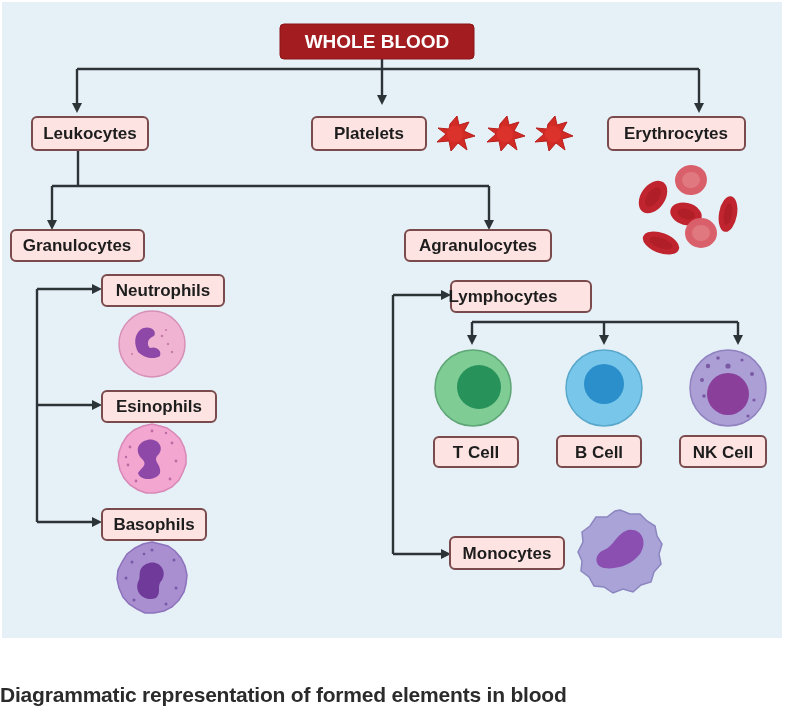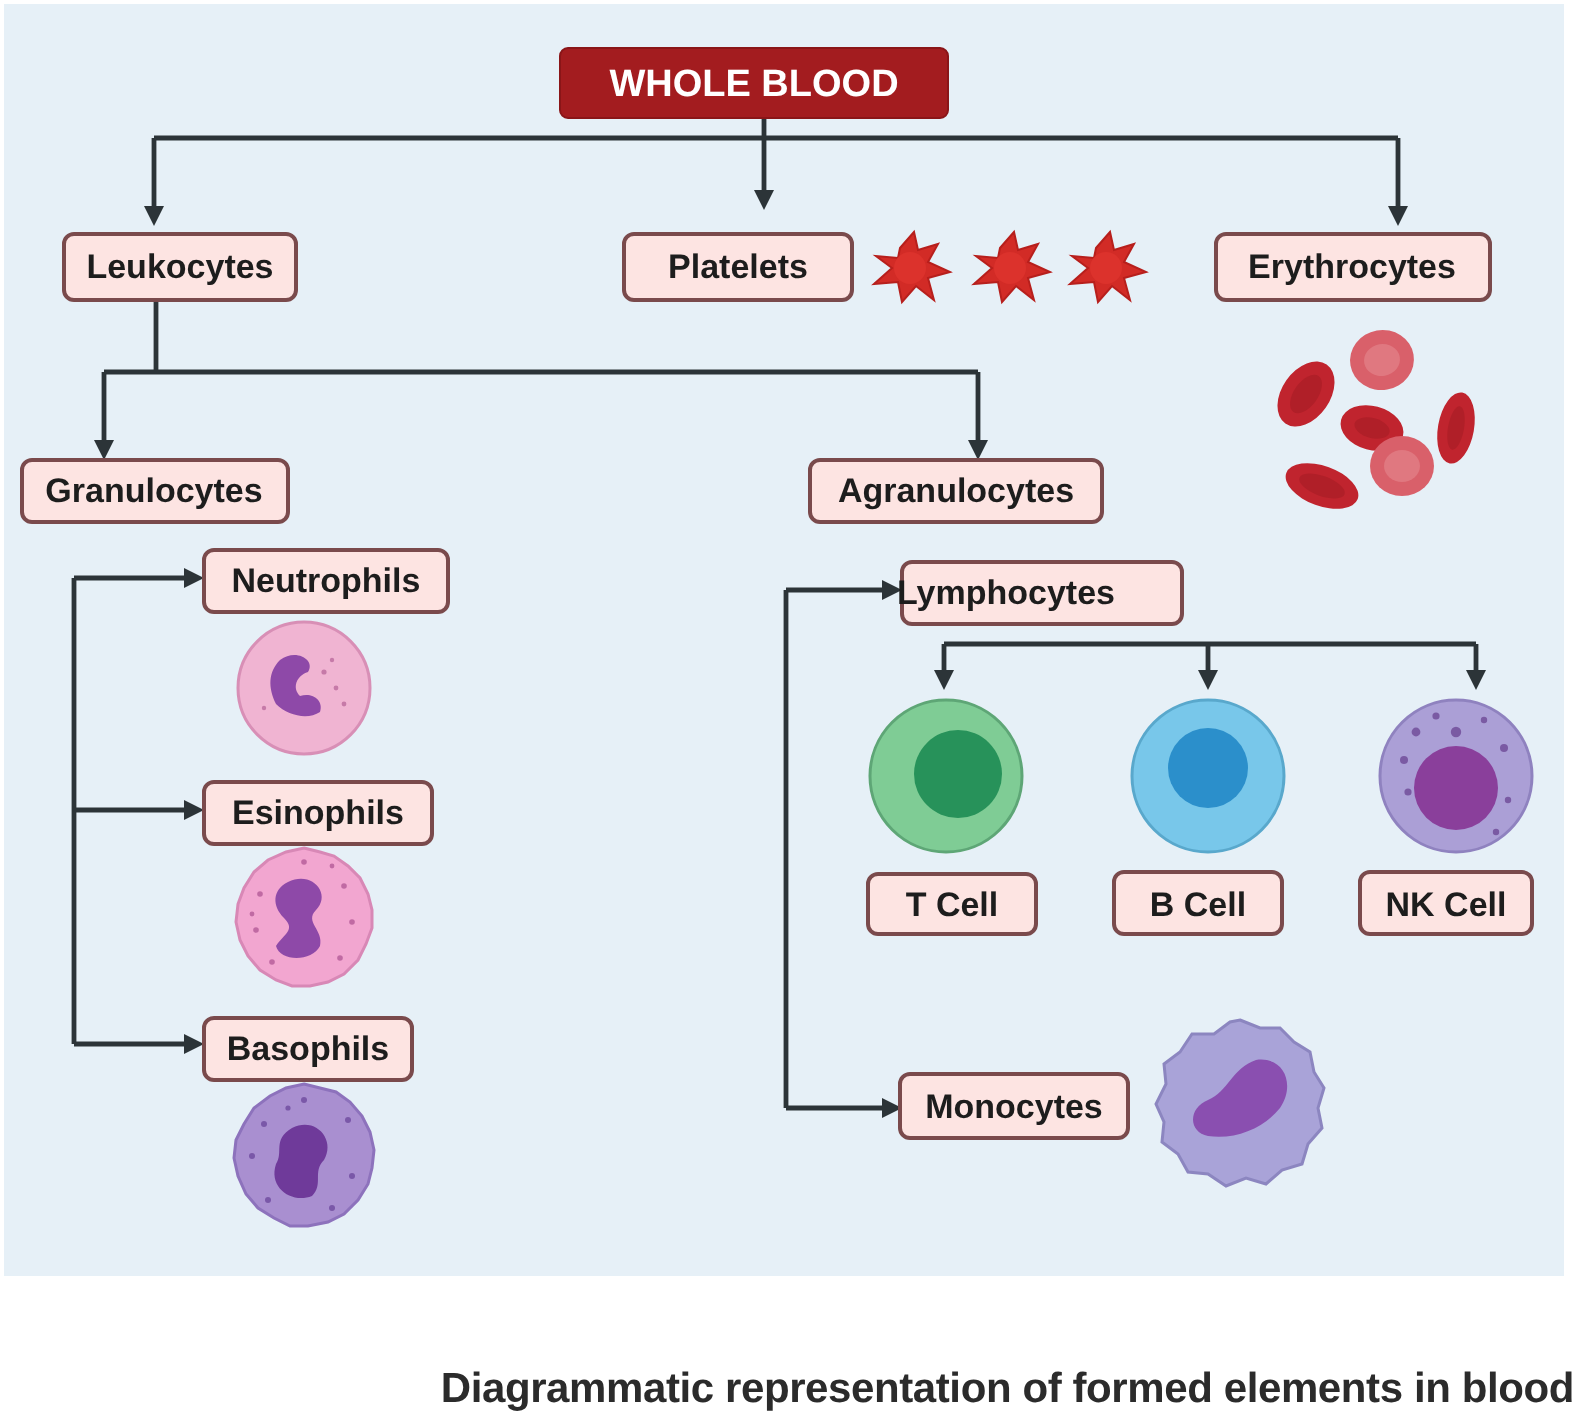--- a/index.html
+++ b/index.html
@@ -1,21 +1,21 @@
 <!DOCTYPE html>
 <html><head>
   <meta charset="utf-8">
   <style>
     html, body { margin: 0; padding: 0; background: #ffffff; }
     body { width: 787px; height: 714px; position: relative; overflow: hidden; font-family: "Liberation Sans", sans-serif; }
     #panel { position: absolute; left: 2px; top: 2px; width: 780px; height: 636px; background: #e6f0f7; }
     #diagram { position: absolute; left: 0; top: 0; width: 787px; height: 714px; }
     .box-text { font-family: "Liberation Sans", sans-serif; font-weight: bold; font-size: 17px; fill: #1d1d1d; }
     .title-text { font-family: "Liberation Sans", sans-serif; font-weight: bold; font-size: 19px; fill: #ffffff; }
-    #caption { position: absolute; left: 0; top: 683px; width: 787px; text-align: right; font-family: "Liberation Sans", sans-serif; font-weight: bold; font-size: 21px; color: #2b2b2b; letter-spacing: -0.2px; }
+    #caption { position: absolute; left: 0; top: 683px; width: 787px; text-align: left; font-family: "Liberation Sans", sans-serif; font-weight: bold; font-size: 21px; color: #2b2b2b; letter-spacing: -0.2px; }
   </style>
 </head>
 <body>
 
 <div id="panel"></div>
 
 <svg id="diagram" viewBox="0 0 787 714" xmlns="http://www.w3.org/2000/svg">
   <defs>
     <marker id="arr" markerWidth="10" markerHeight="10" refX="5" refY="5" orient="auto" markerUnits="userSpaceOnUse">
       <path d="M0,0 L10,5 L0,10 z" fill="#2c3438"></path>

